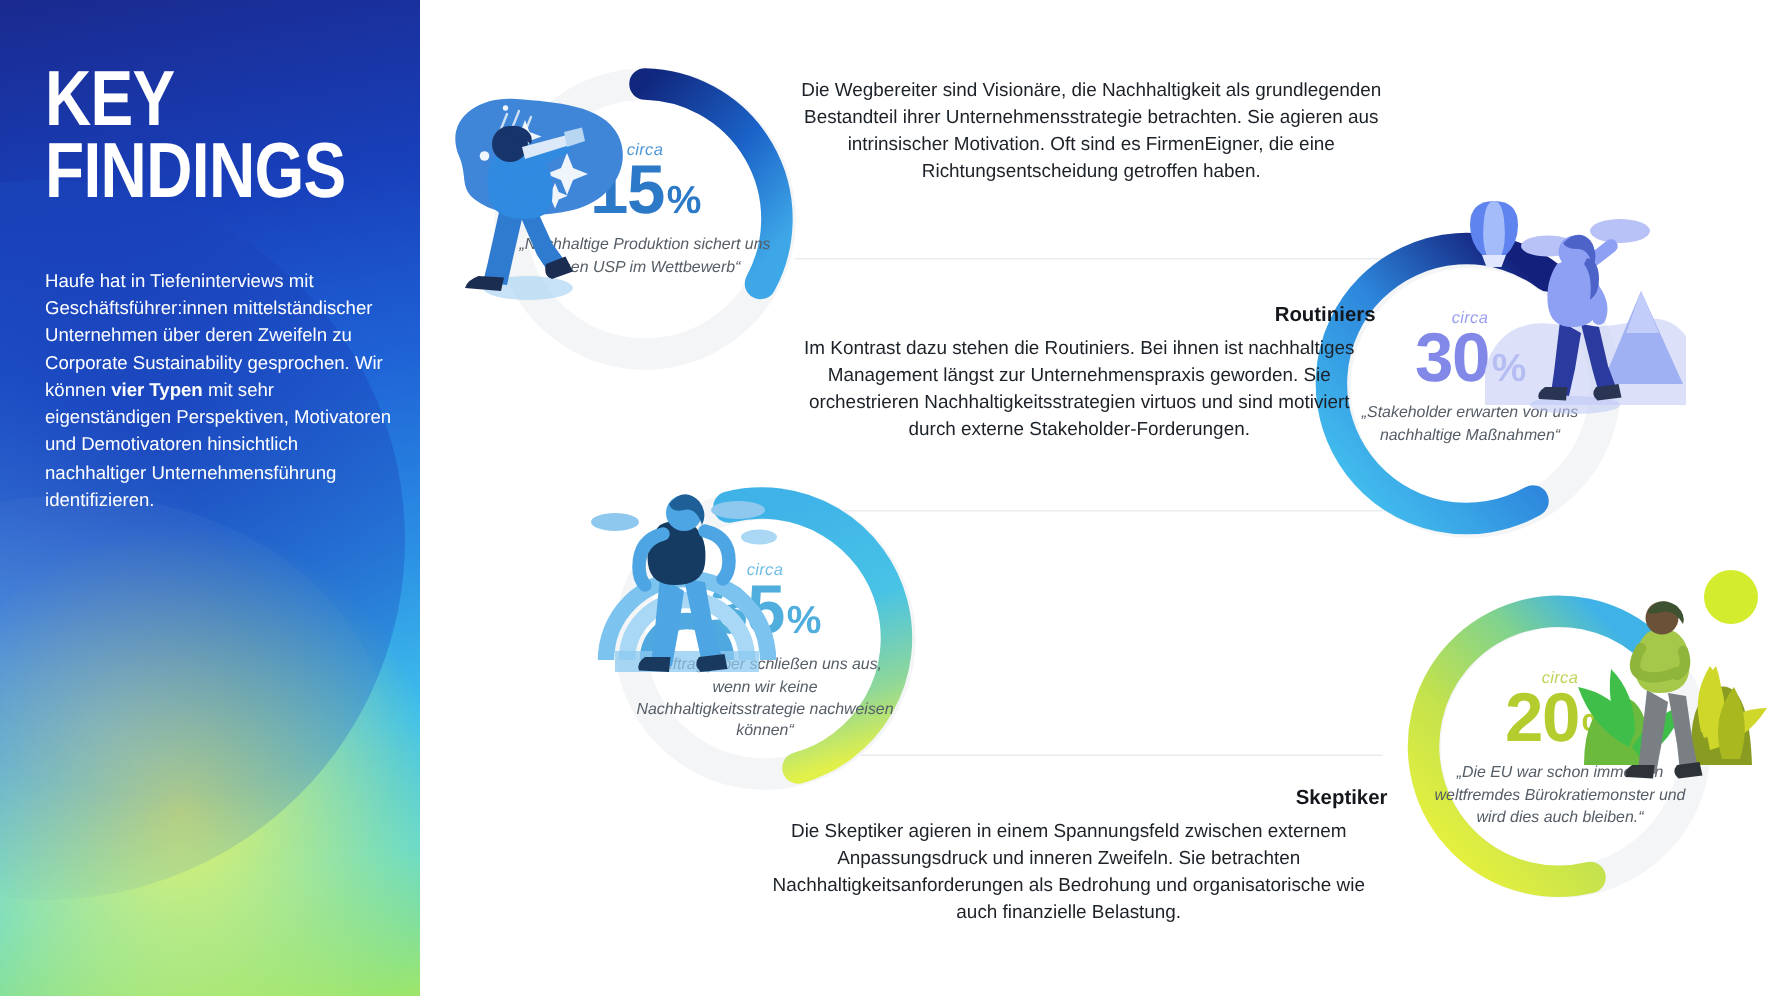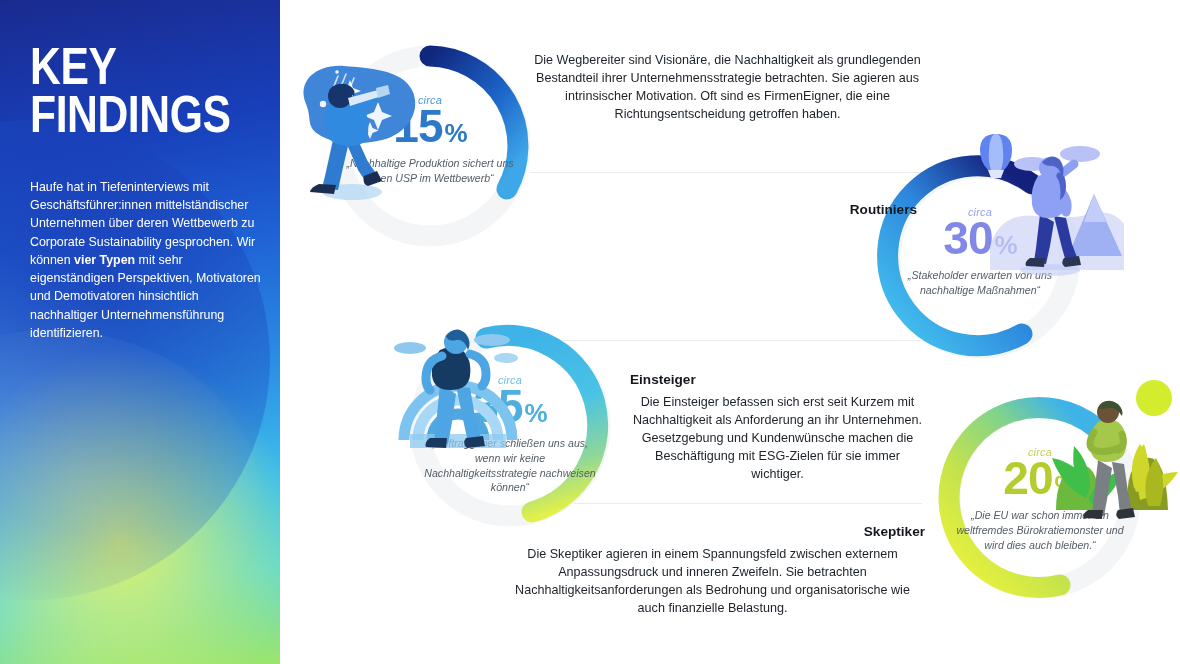--- a/index.html
+++ b/index.html
@@ -80,21 +80,21 @@
 
   <div id="left-panel">
     <div class="blob"></div>
     <div class="blob2"></div>
 
     <div id="key-title">
       <span>KEY</span>
       <span class="l2">FINDINGS</span>
     </div>
 
-    <p id="key-intro"><span>Haufe hat in Tiefeninterviews mit Geschäftsführer:innen mittelständischer Unternehmen über deren Wettbewerb zu Corporate Sustainability gesprochen. Wir können </span><b>vier Typen</b><span> mit sehr eigenständigen Perspektiven, Motivatoren und Demotivatoren hinsichtlich nachhaltiger Unternehmensführung identifizieren.</span></p>
+    <p id="key-intro"><span>Haufe hat in Tiefeninterviews mit Geschäftsführer:innen mittelständischer Unternehmen über deren Zweifeln zu Corporate Sustainability gesprochen. Wir können </span><b>vier Typen</b><span> mit sehr eigenständigen Perspektiven, Motivatoren und Demotivatoren hinsichtlich nachhaltiger Unternehmensführung identifizieren.</span></p>
   </div>
 
   <div id="right">
 
     <div class="rule" style="left:250px; top:172px; width:392px;"></div>
     <div class="rule" style="left:250px; top:340px; width:392px;"></div>
     <div class="rule" style="left:250px; top:503px; width:392px;"></div>
 
     <div class="donut" id="donut-1" style="left:42px; top:38px; width:216px; height:216px;">
       <svg width="216" height="216" viewBox="0 0 216 216">
@@ -202,20 +202,21 @@
         <path d="M78 54 q14 -10 24 -18" fill="none" stroke="#8ea0f4" stroke-width="9" stroke-linecap="round"></path>
         <path d="M88 62 q10 12 6 22" fill="none" stroke="#8ea0f4" stroke-width="9" stroke-linecap="round"></path>
         <circle cx="78" cy="40" r="11" fill="#8ea0f4"></circle>
         <path d="M70 34 q10 -10 18 -2 q6 8 2 20 q-2 -14 -10 -14 q-8 0 -10 -4 z" fill="#4e63c8"></path>
         <path d="M86 44 q8 2 8 14 q0 10 -6 14 q2 -16 -4 -24 z" fill="#4e63c8"></path>
       </svg>
     </div>
 
     <div class="block" style="left:242px; top:202px; width:395px;">
       <div class="head right-align">Routiniers</div>
+      <div class="body right-align">Im Kontrast dazu stehen die Routiniers. Bei ihnen ist nachhaltiges Management längst zur Unternehmenspraxis geworden. Sie orchestrieren Nachhaltigkeitsstrategien virtuos und sind motiviert durch externe Stakeholder-Forderungen.</div>
     </div>
 
     <div class="donut" id="donut-3" style="left:122px; top:318px; width:216px; height:216px;">
       <svg width="216" height="216" viewBox="0 0 216 216">
         <defs>
           <linearGradient id="g3" x1="40%" y1="0%" x2="60%" y2="100%">
             <stop offset="0%" stop-color="#3fb3e8"></stop>
             <stop offset="42%" stop-color="#48c3e6"></stop>
             <stop offset="76%" stop-color="#8ed79a"></stop>
             <stop offset="100%" stop-color="#e2f04a"></stop>
@@ -249,24 +250,20 @@
         <path d="M42 116 q-6 4 -4 9 l20 1 1 -10 z" fill="#193a5e"></path>
         <path d="M78 116 q-4 5 1 10 l18 -2 -2 -10 z" fill="#193a5e"></path>
         <path d="M52 28 q-10 10 -8 26 q2 14 18 14 q18 0 20 -14 q2 -18 -8 -26 q-10 -6 -22 0 z" fill="#153b63"></path>
         <path d="M54 34 q-16 4 -16 22 q0 8 4 12" fill="none" stroke="#4ea5e3" stroke-width="9" stroke-linecap="round"></path>
         <path d="M82 32 q16 4 16 20 q0 8 -4 12" fill="none" stroke="#4ea5e3" stroke-width="9" stroke-linecap="round"></path>
         <circle cx="68" cy="20" r="12" fill="#4ea5e3"></circle>
         <path d="M58 14 q10 -12 20 -2 q6 8 2 16 q-4 -12 -12 -10 q-8 2 -10 -4 z" fill="#1d5f96"></path>
       </svg>
     </div>
 
-    <div class="block" style="left:350px; top:372px; width:295px;">
-      <div class="head left-align">Einsteiger</div>
-      <div class="body left-align">Die Einsteiger befassen sich erst seit Kurzem mit Nachhaltigkeit als Anforderung an ihr Unternehmen. Gesetzgebung und Kundenwünsche machen die Beschäftigung mit ESG-Zielen für sie immer wichtiger.</div>
-    </div>
 
     <div class="donut" id="donut-4" style="left:652px; top:390px; width:216px; height:216px;">
       <svg width="216" height="216" viewBox="0 0 216 216">
         <defs>
           <linearGradient id="g4" x1="85%" y1="5%" x2="10%" y2="95%">
             <stop offset="0%" stop-color="#3fb3e8"></stop>
             <stop offset="26%" stop-color="#7fd28e"></stop>
             <stop offset="62%" stop-color="#c3e24d"></stop>
             <stop offset="100%" stop-color="#eaf23c"></stop>
           </linearGradient>

